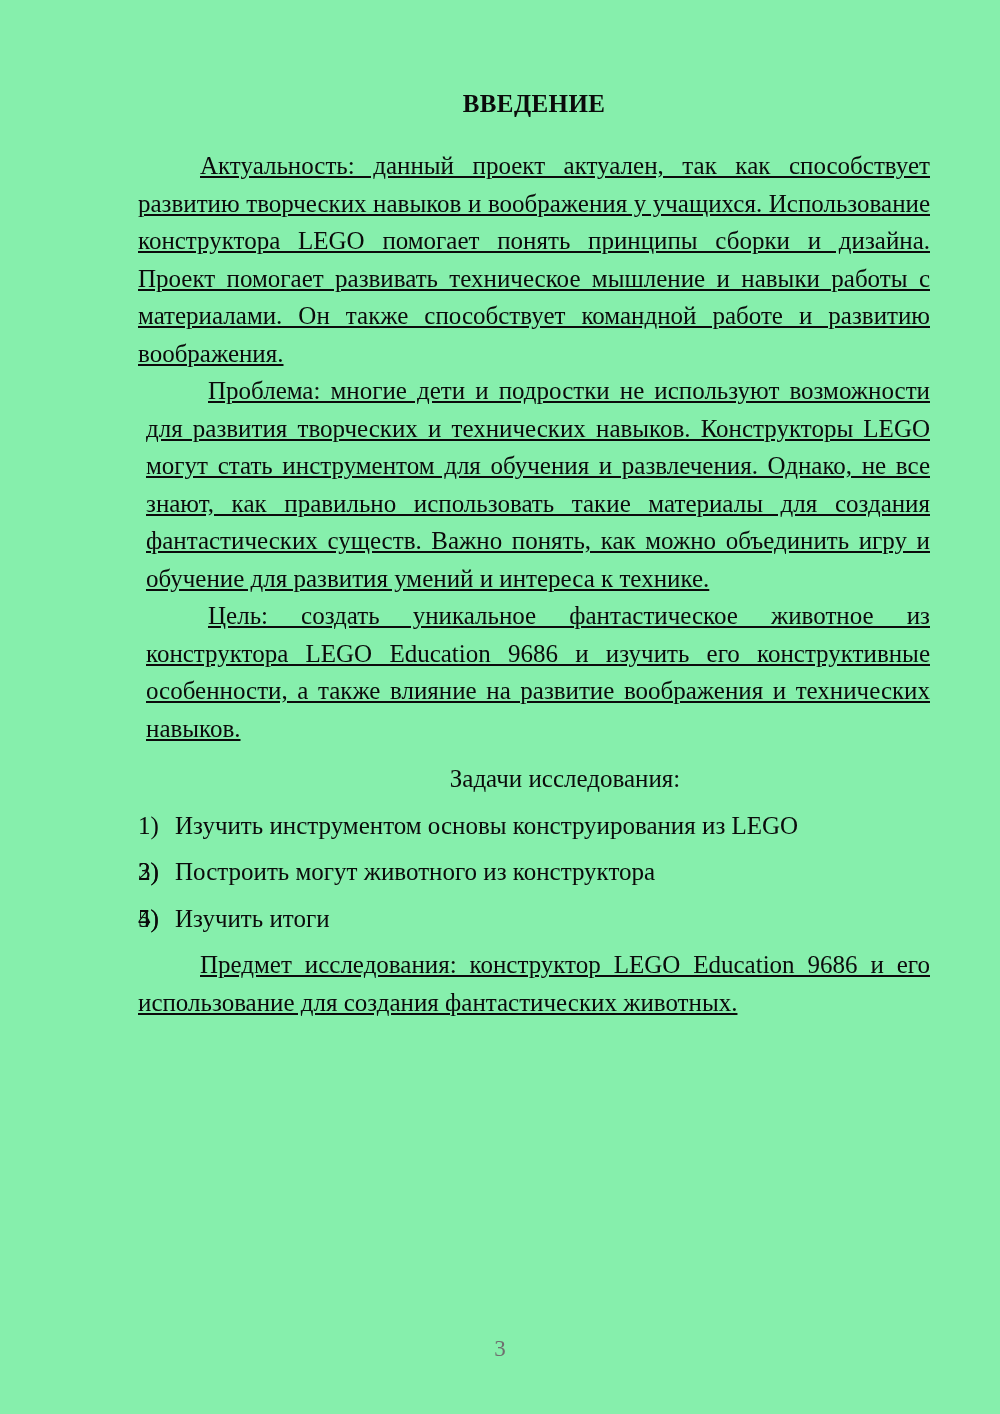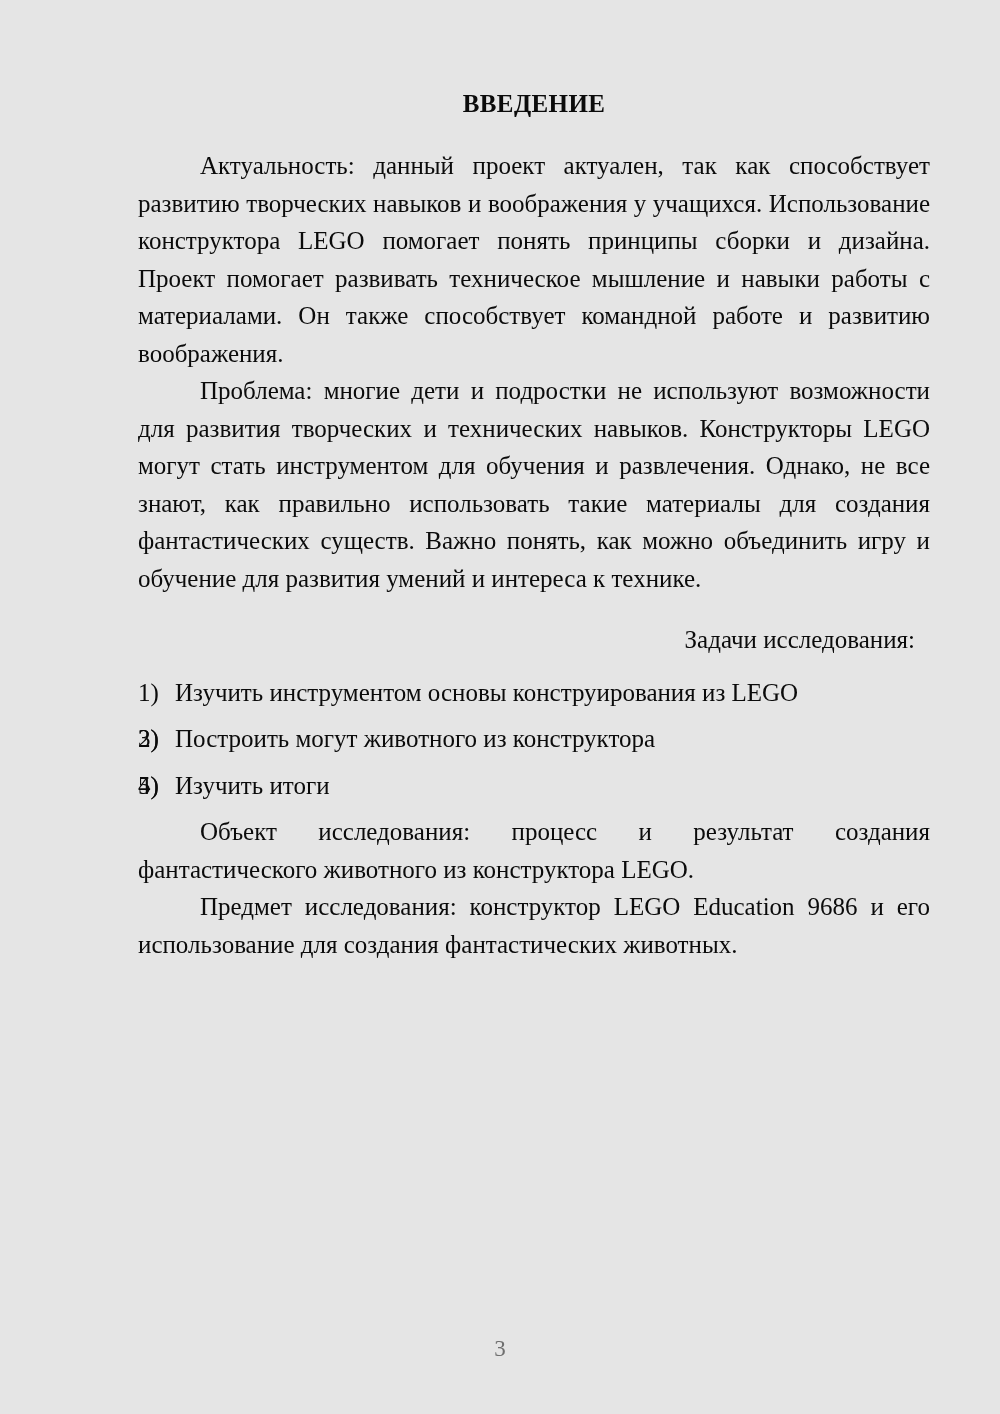--- a/index.html
+++ b/index.html
@@ -6,21 +6,21 @@
   html, body {
     margin: 0;
     padding: 0;
     background: #ffffff;
   }
 
   .page {
     position: relative;
     width: 1000px;
     height: 1414px;
-    background: #e5e5e5;
+    background: #86efac;
     box-sizing: border-box;
     overflow: hidden;
     font-family: "Liberation Serif", "DejaVu Serif", serif;
     color: #0b0b0b;
   }
 
   .content {
     position: absolute;
     left: 138px;
     top: 88px;
@@ -42,32 +42,34 @@
     text-align: justify;
     text-justify: inter-word;
     text-indent: 62px;
     margin: 0;
     hyphens: none;
     -webkit-hyphens: none;
   }
 
   .para + .para {
     margin-top: 0;
+    margin-left: 8px;
   }
 
   .para-lastline-left {
     text-align-last: left;
+    text-decoration: underline;
   }
 
   .list-heading {
     font-size: 25px;
     line-height: 37.5px;
     text-indent: 62px;
-    text-align: right;
-    margin: 15px;
+    text-align: center;
+    margin: 4px;
   }
 
   .task-list {
     list-style: none;
     margin: 9px 0 6px 0;
     padding: 0;
   }
 
   .task-list li {
     font-size: 25px;
@@ -104,20 +106,21 @@
 <div class="page">
 
   <div class="content">
 
     <h1 class="doc-title">ВВЕДЕНИЕ</h1>
 
     <p class="para para-lastline-left">Актуальность: данный проект актуален, так как способствует развитию творческих навыков и воображения у учащихся. Использование конструктора LEGO помогает понять принципы сборки и дизайна. Проект помогает развивать техническое мышление и навыки работы с материалами. Он также способствует командной работе и развитию воображения.</p>
 
     <p class="para para-lastline-left">Проблема: многие дети и подростки не используют возможности для развития творческих и технических навыков. Конструкторы LEGO могут стать инструментом для обучения и развлечения. Однако, не все знают, как правильно использовать такие материалы для создания фантастических существ. Важно понять, как можно объединить игру и обучение для развития умений и интереса к технике.</p>
 
+    <p class="para para-lastline-left">Цель: создать уникальное фантастическое животное из конструктора LEGO Education 9686 и изучить его конструктивные особенности, а также влияние на развитие воображения и технических навыков.</p>
 
     <div class="spacer-sm"></div>
 
     <p class="list-heading">Задачи исследования:</p>
 
     <ol class="task-list">
       <li>
         <span class="marker">1)</span>
         <span>Изучить инструментом основы конструирования из LEGO</span>
       </li>
@@ -130,21 +133,20 @@
       </li>
       <li>
         <span class="marker">4)</span>
       </li>
       <li>
         <span class="marker">5)</span>
         <span>Изучить итоги</span>
       </li>
     </ol>
 
-    <p class="para para-lastline-left">Объект исследования: процесс и результат создания фантастического животного из конструктора LEGO.</p>
 
     <p class="para para-lastline-left">Предмет исследования: конструктор LEGO Education 9686 и его использование для создания фантастических животных.</p>
 
 
   </div>
 
   <div class="page-number">3</div>
 
 </div>
 

